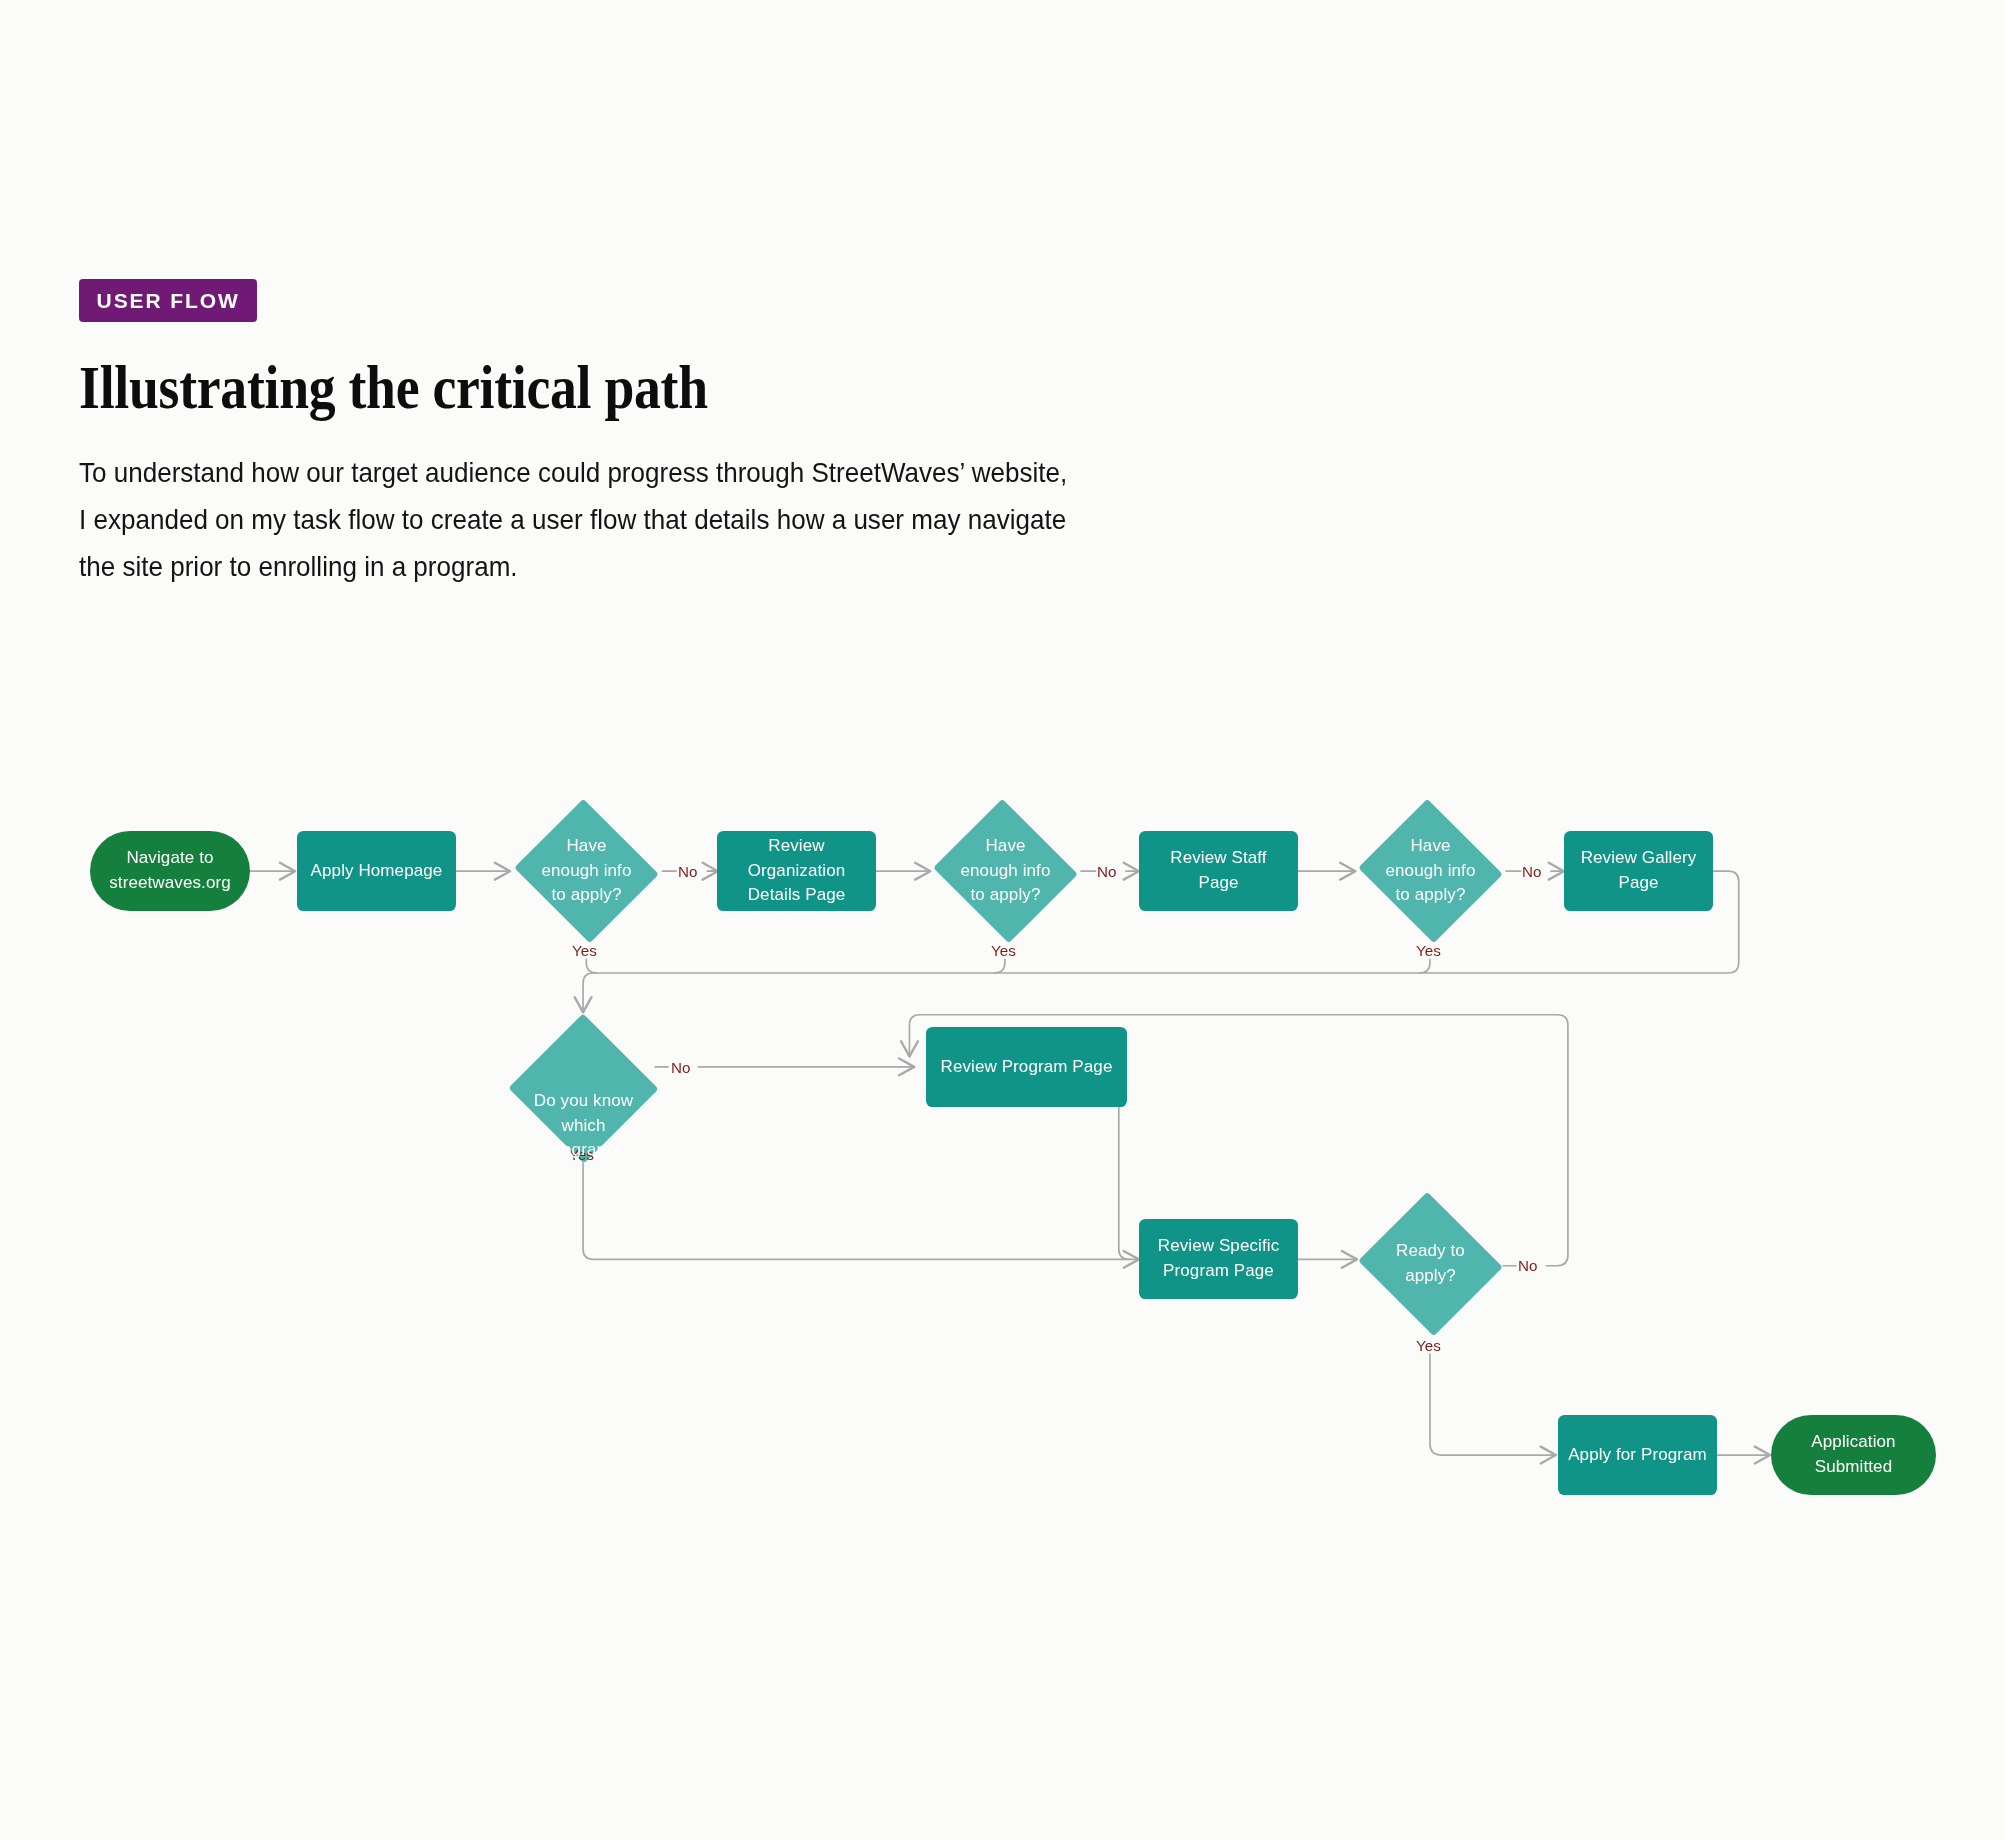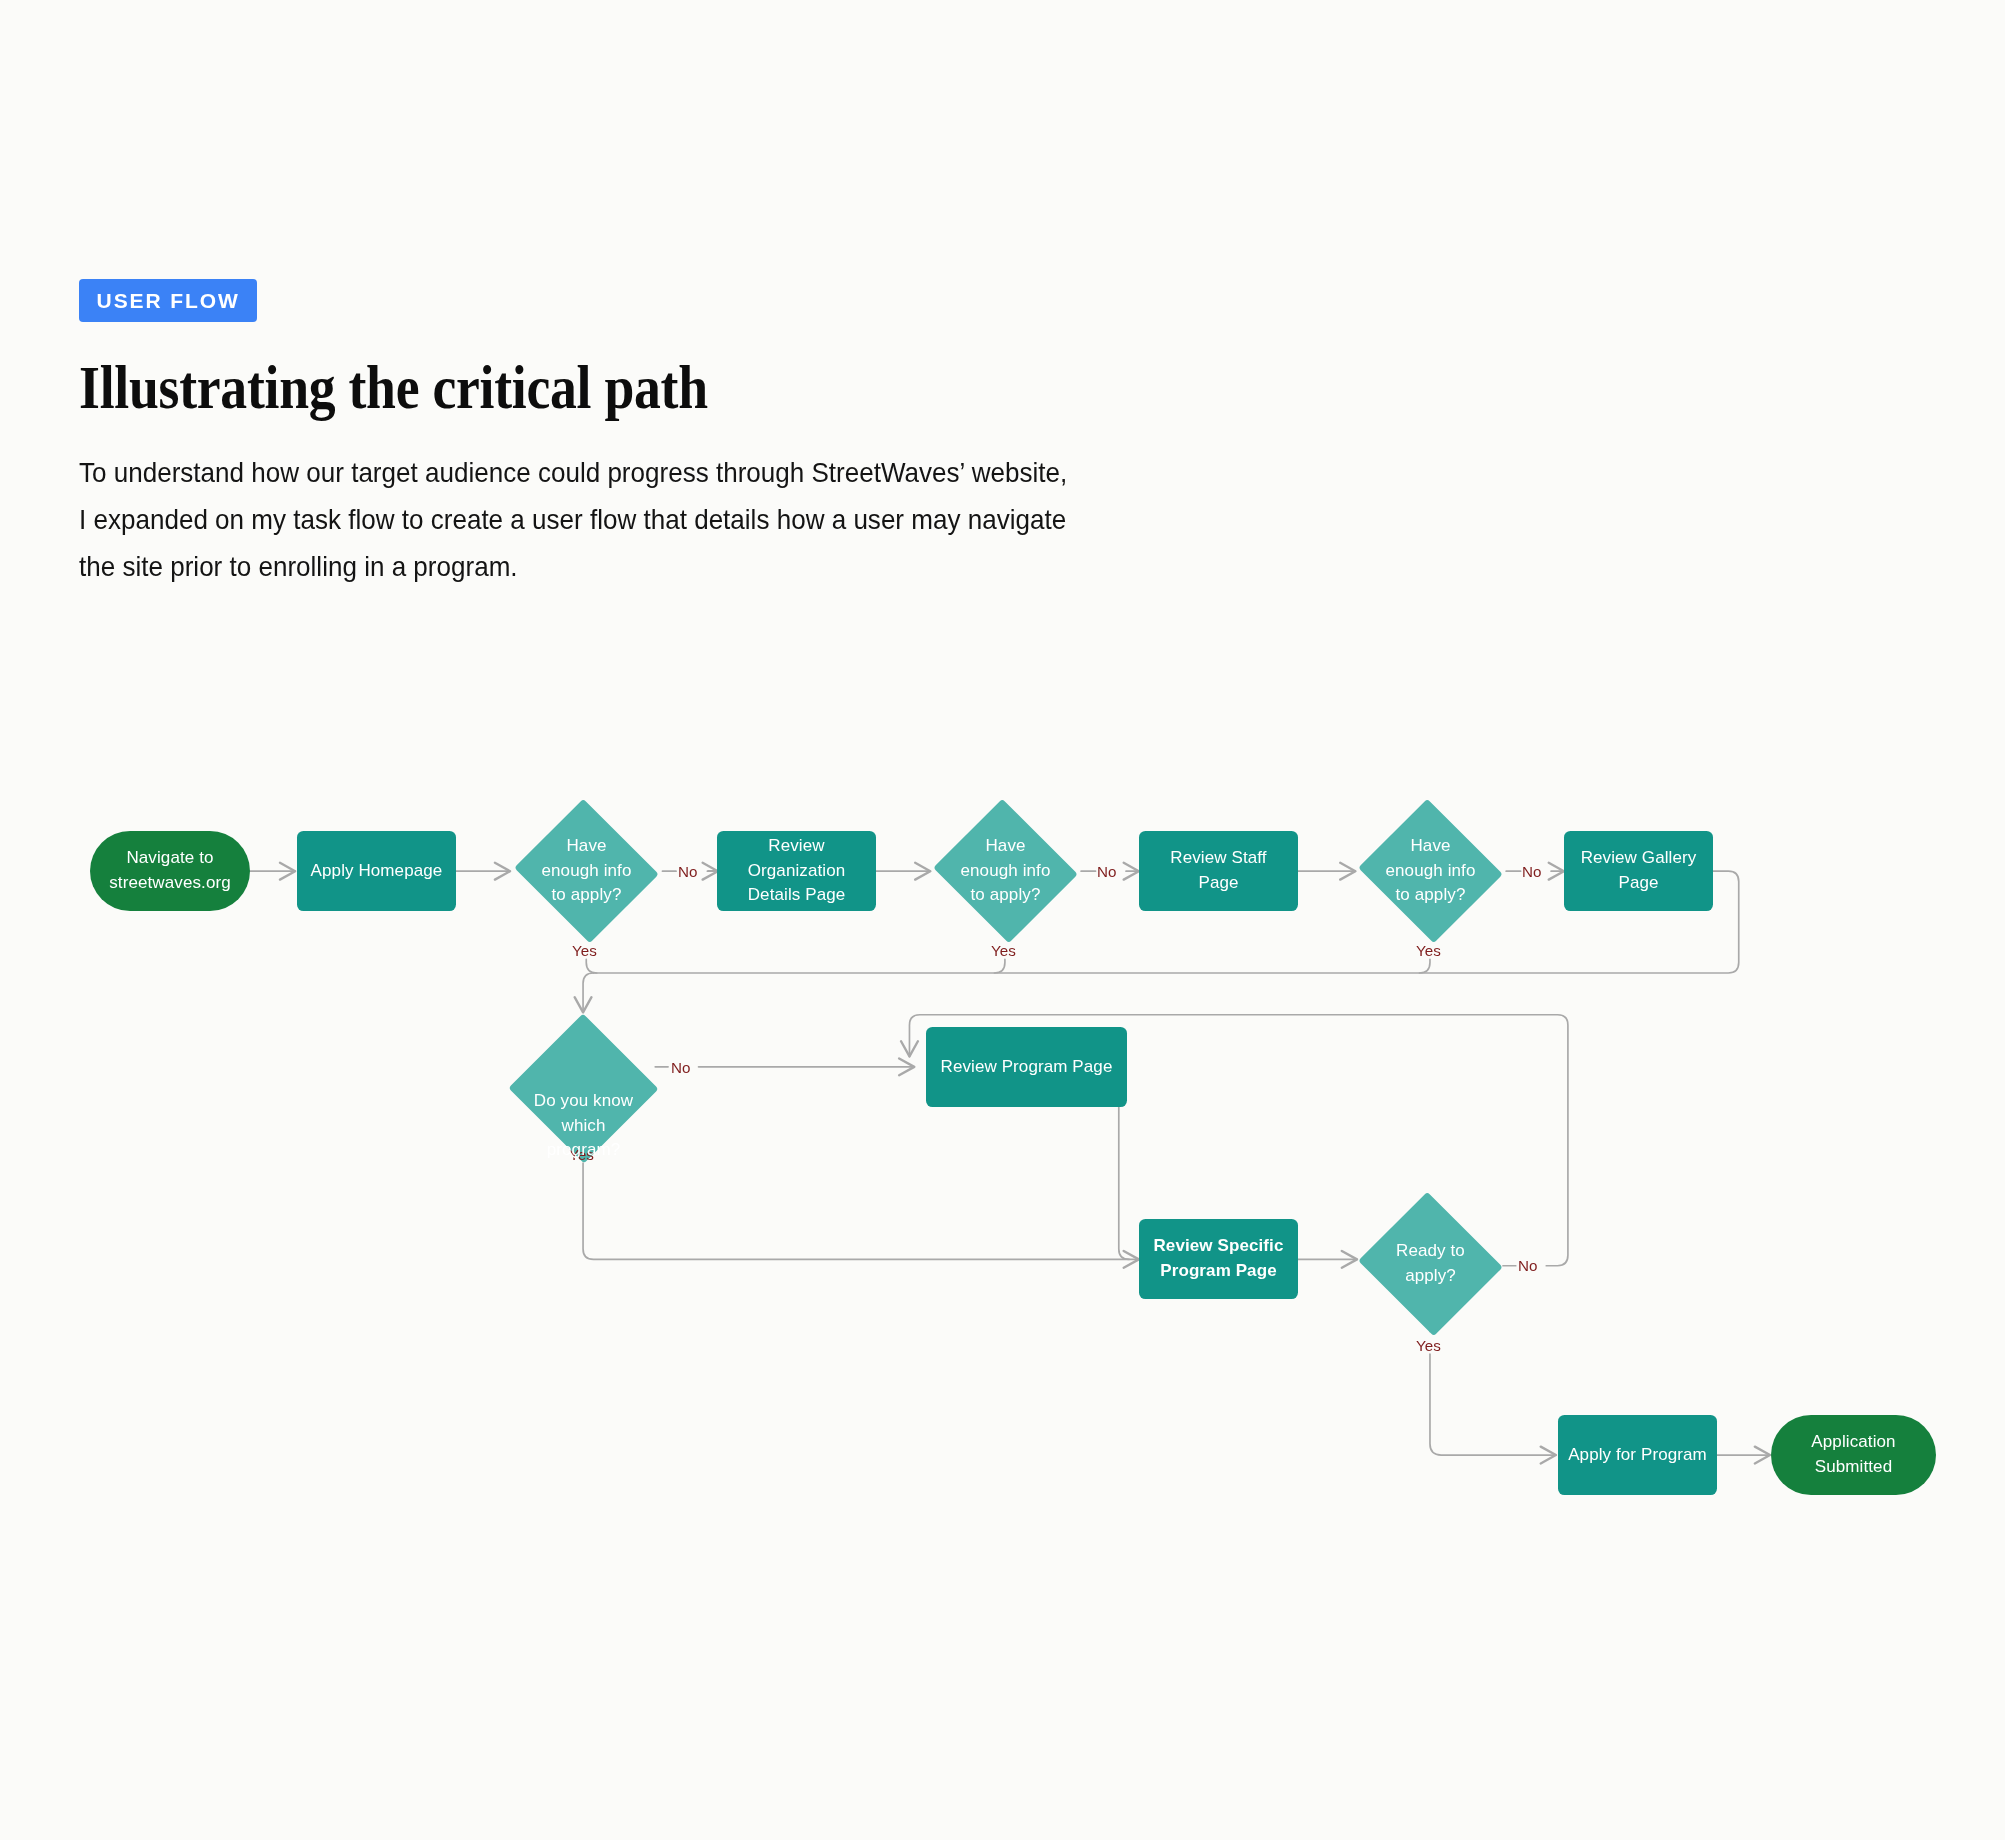--- a/index.html
+++ b/index.html
@@ -19,21 +19,21 @@
 
   
   .header {
     position: absolute;
     left: 79px;
     top: 279px;
     width: 1123px;
   }
   .badge {
     display: inline-block;
-    background: #3b82f6;
+    background: #701a75;
     color: #FFFFFF;
     font-family: "Liberation Sans", sans-serif;
     font-weight: bold;
     font-size: 21px;
     letter-spacing: 1.9px;
     padding: 11.2px 17.6px 10.4px 17.6px;
     border-radius: 4px;
     line-height: 1;
   }
   .page-title {
@@ -261,21 +261,21 @@
       <span>Do you know</span><br>
       <span>which</span><br>
       <span>program?</span>
     </span>
   </div>
 
   <div class="node node-process" style="left:926px; top:1027px; width:201px; height:80px;">
     <span>Review Program Page</span>
   </div>
 
-  <div class="node node-process" style="left:1139px; top:1219px; width:159px; height:80px;font-weight:bold;">
+  <div class="node node-process" style="left:1139px; top:1219px; width:159px; height:80px;">
     <span>
       <span>Review Specific</span><br>
       <span>Program Page</span>
     </span>
   </div>
 
   <div class="node node-decision" style="left:1355px; top:1195px; width:151px; height:138px;">
     <span class="dia-shape"></span>
     <span class="dia-label">
       <span>Ready to</span><br>

